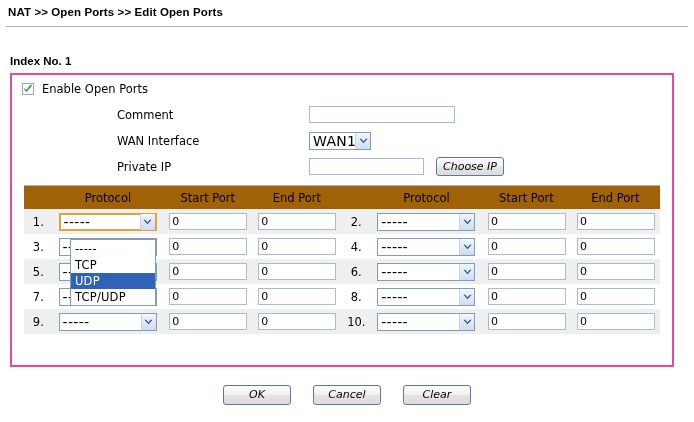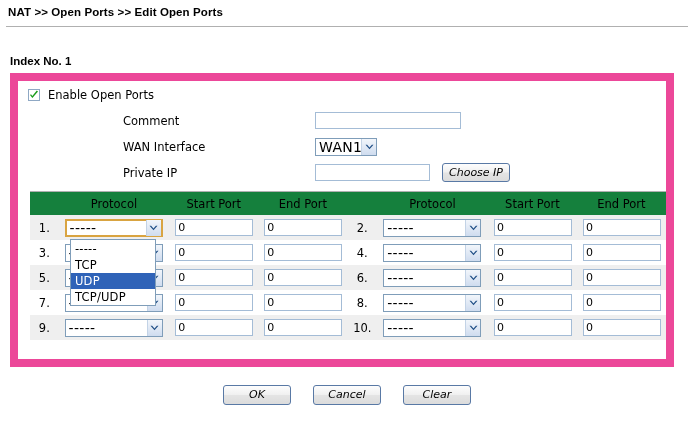--- a/index.html
+++ b/index.html
@@ -51,21 +51,21 @@
     white-space: nowrap;
   }
 
   
   .panel {
     position: absolute;
     left: 10px;
     top: 73px;
     width: 664px;
     height: 294px;
-    border: 8px solid #ec4899;
+    border: 2px solid #ec4899;
     background: #ffffff;
     box-sizing: border-box;
   }
 
   
   .enable-row {
     position: absolute;
     left: 10px;
     top: 7px;
     display: flex;
@@ -198,21 +198,21 @@
     border-collapse: collapse;
     font-size: 11px;
   }
   .port-table th {
     font-weight: normal;
     font-size: 11.5px;
     color: #000000;
     text-align: center;
     height: 23px;
     padding: 0;
-    background: #15803d;
+    background: #a16207;
   }
   .port-table td {
     padding: 0;
     height: 25px;
     vertical-align: middle;
   }
   .port-table tr.stripe td { background: #efefef; }
 
   .col-idx  { width: 32px; text-align: center; }
   .col-prot { width: 112px; }

